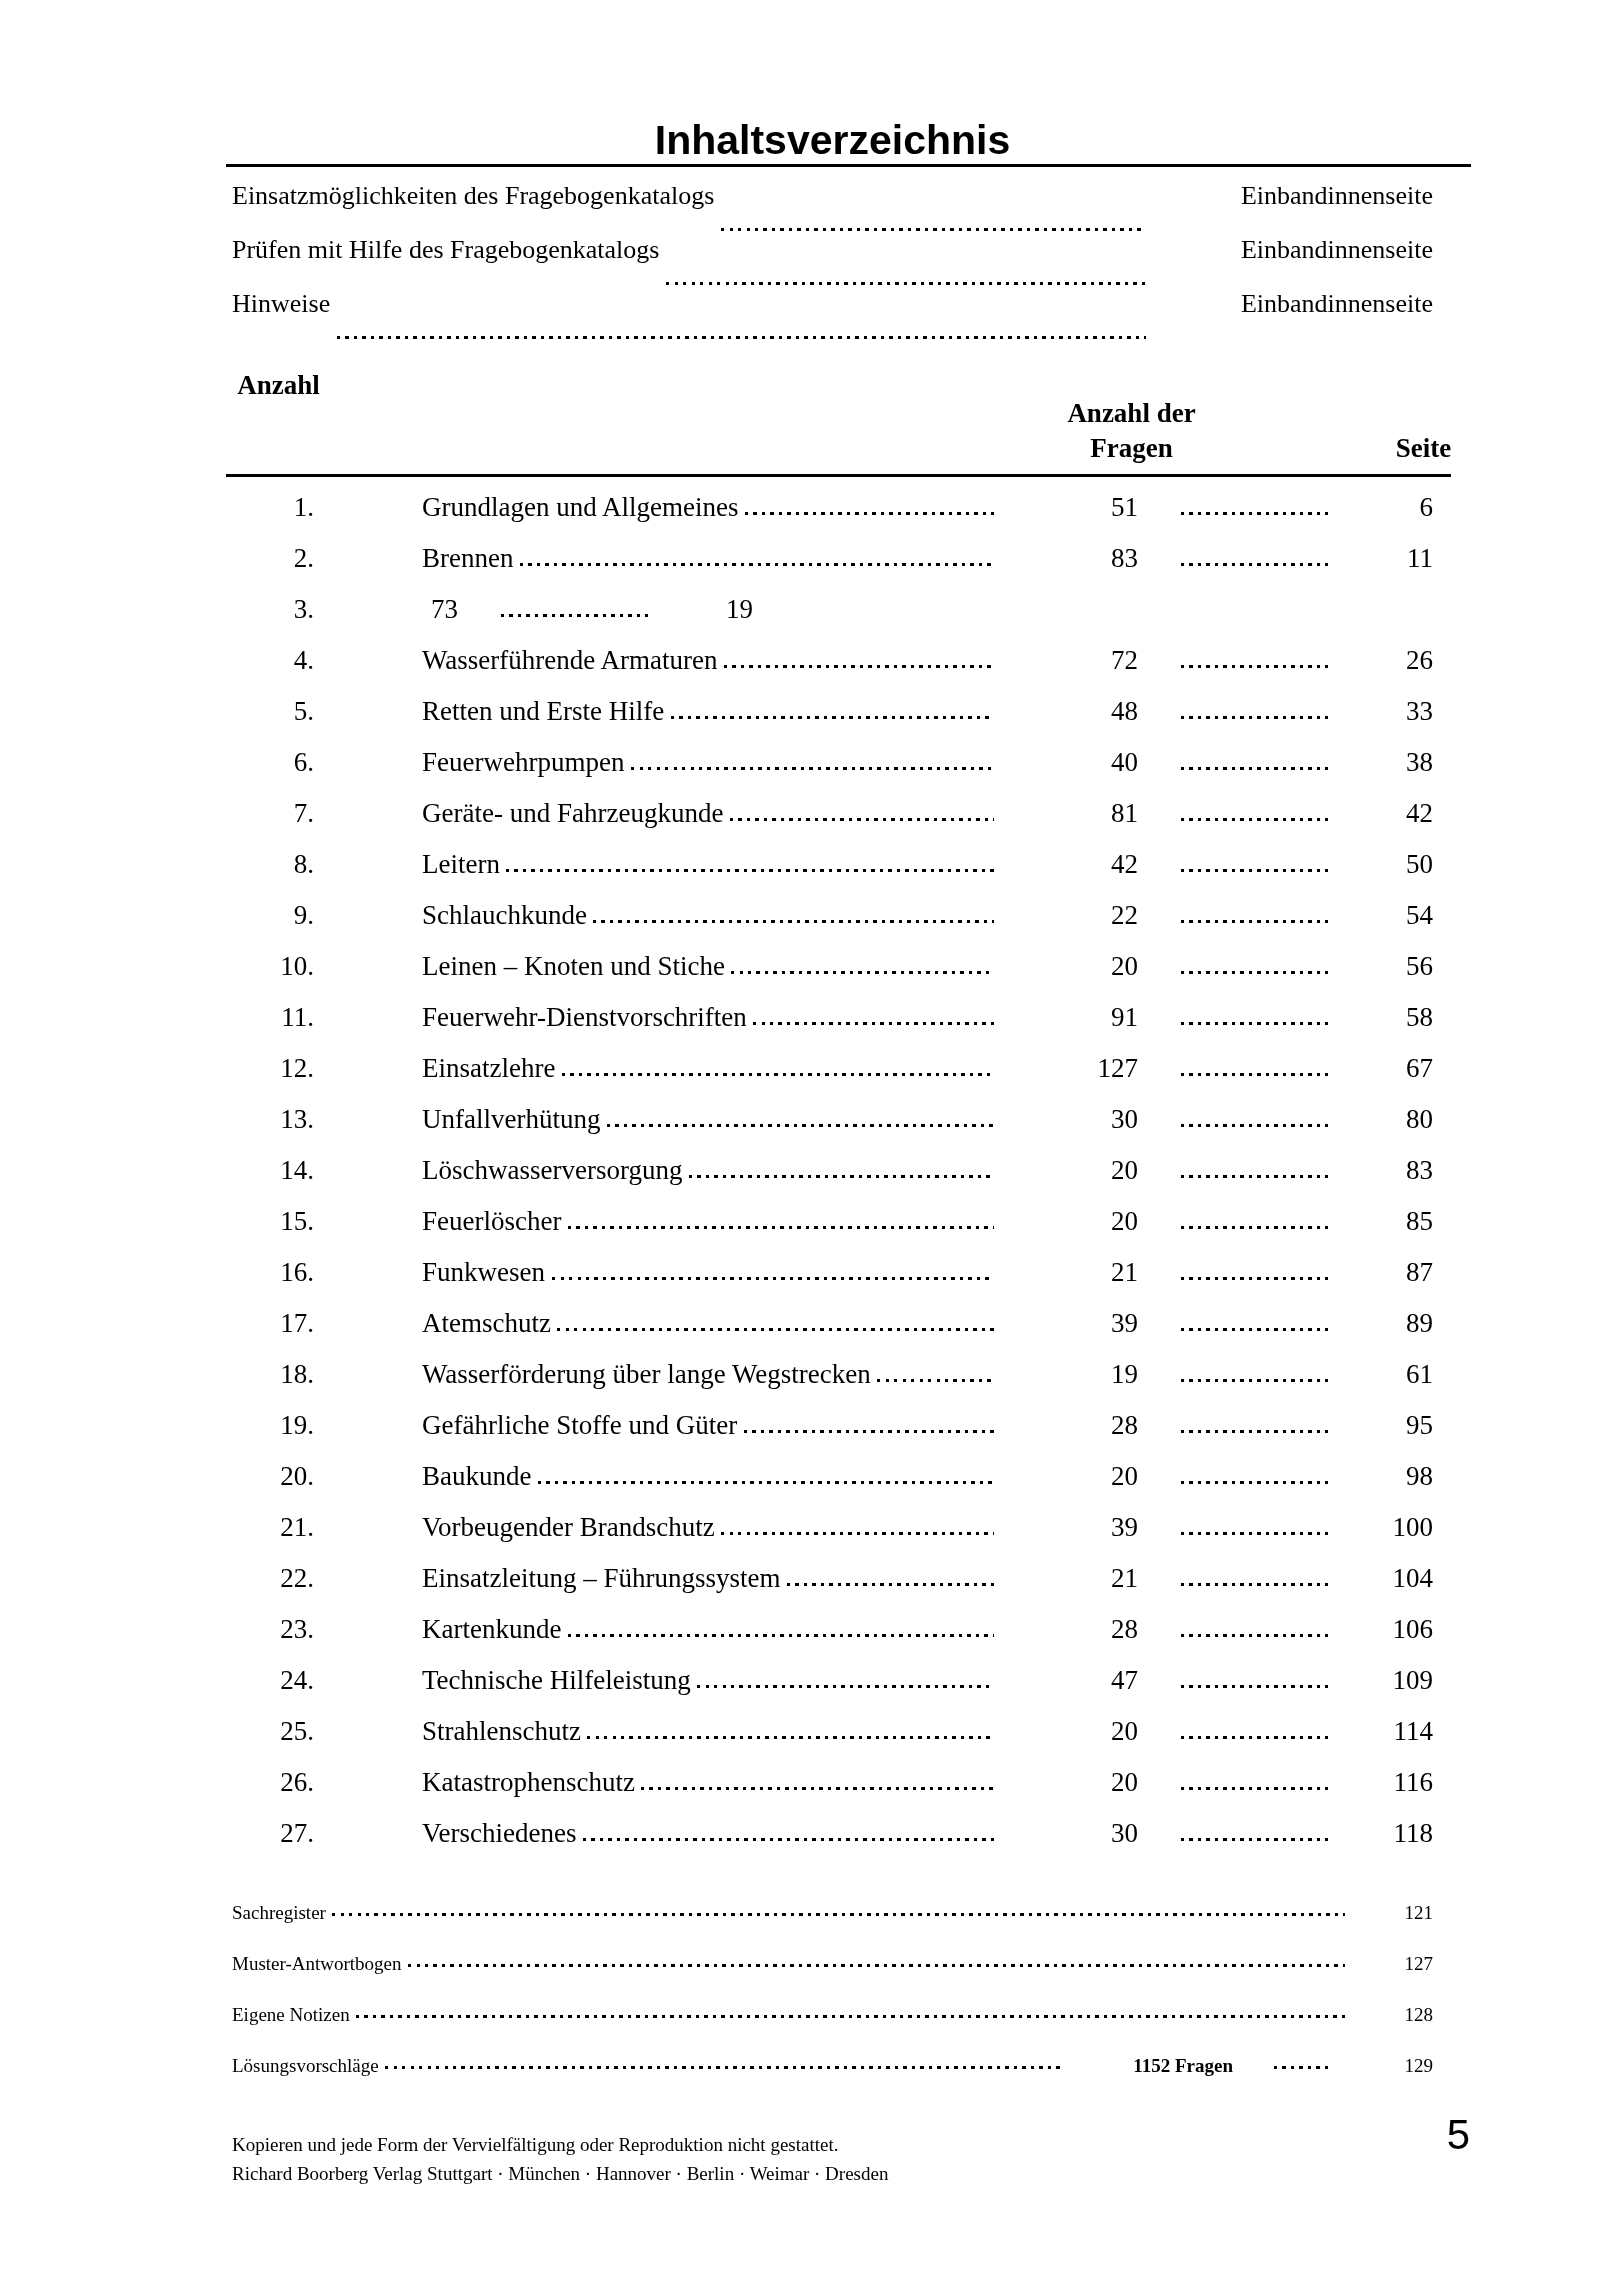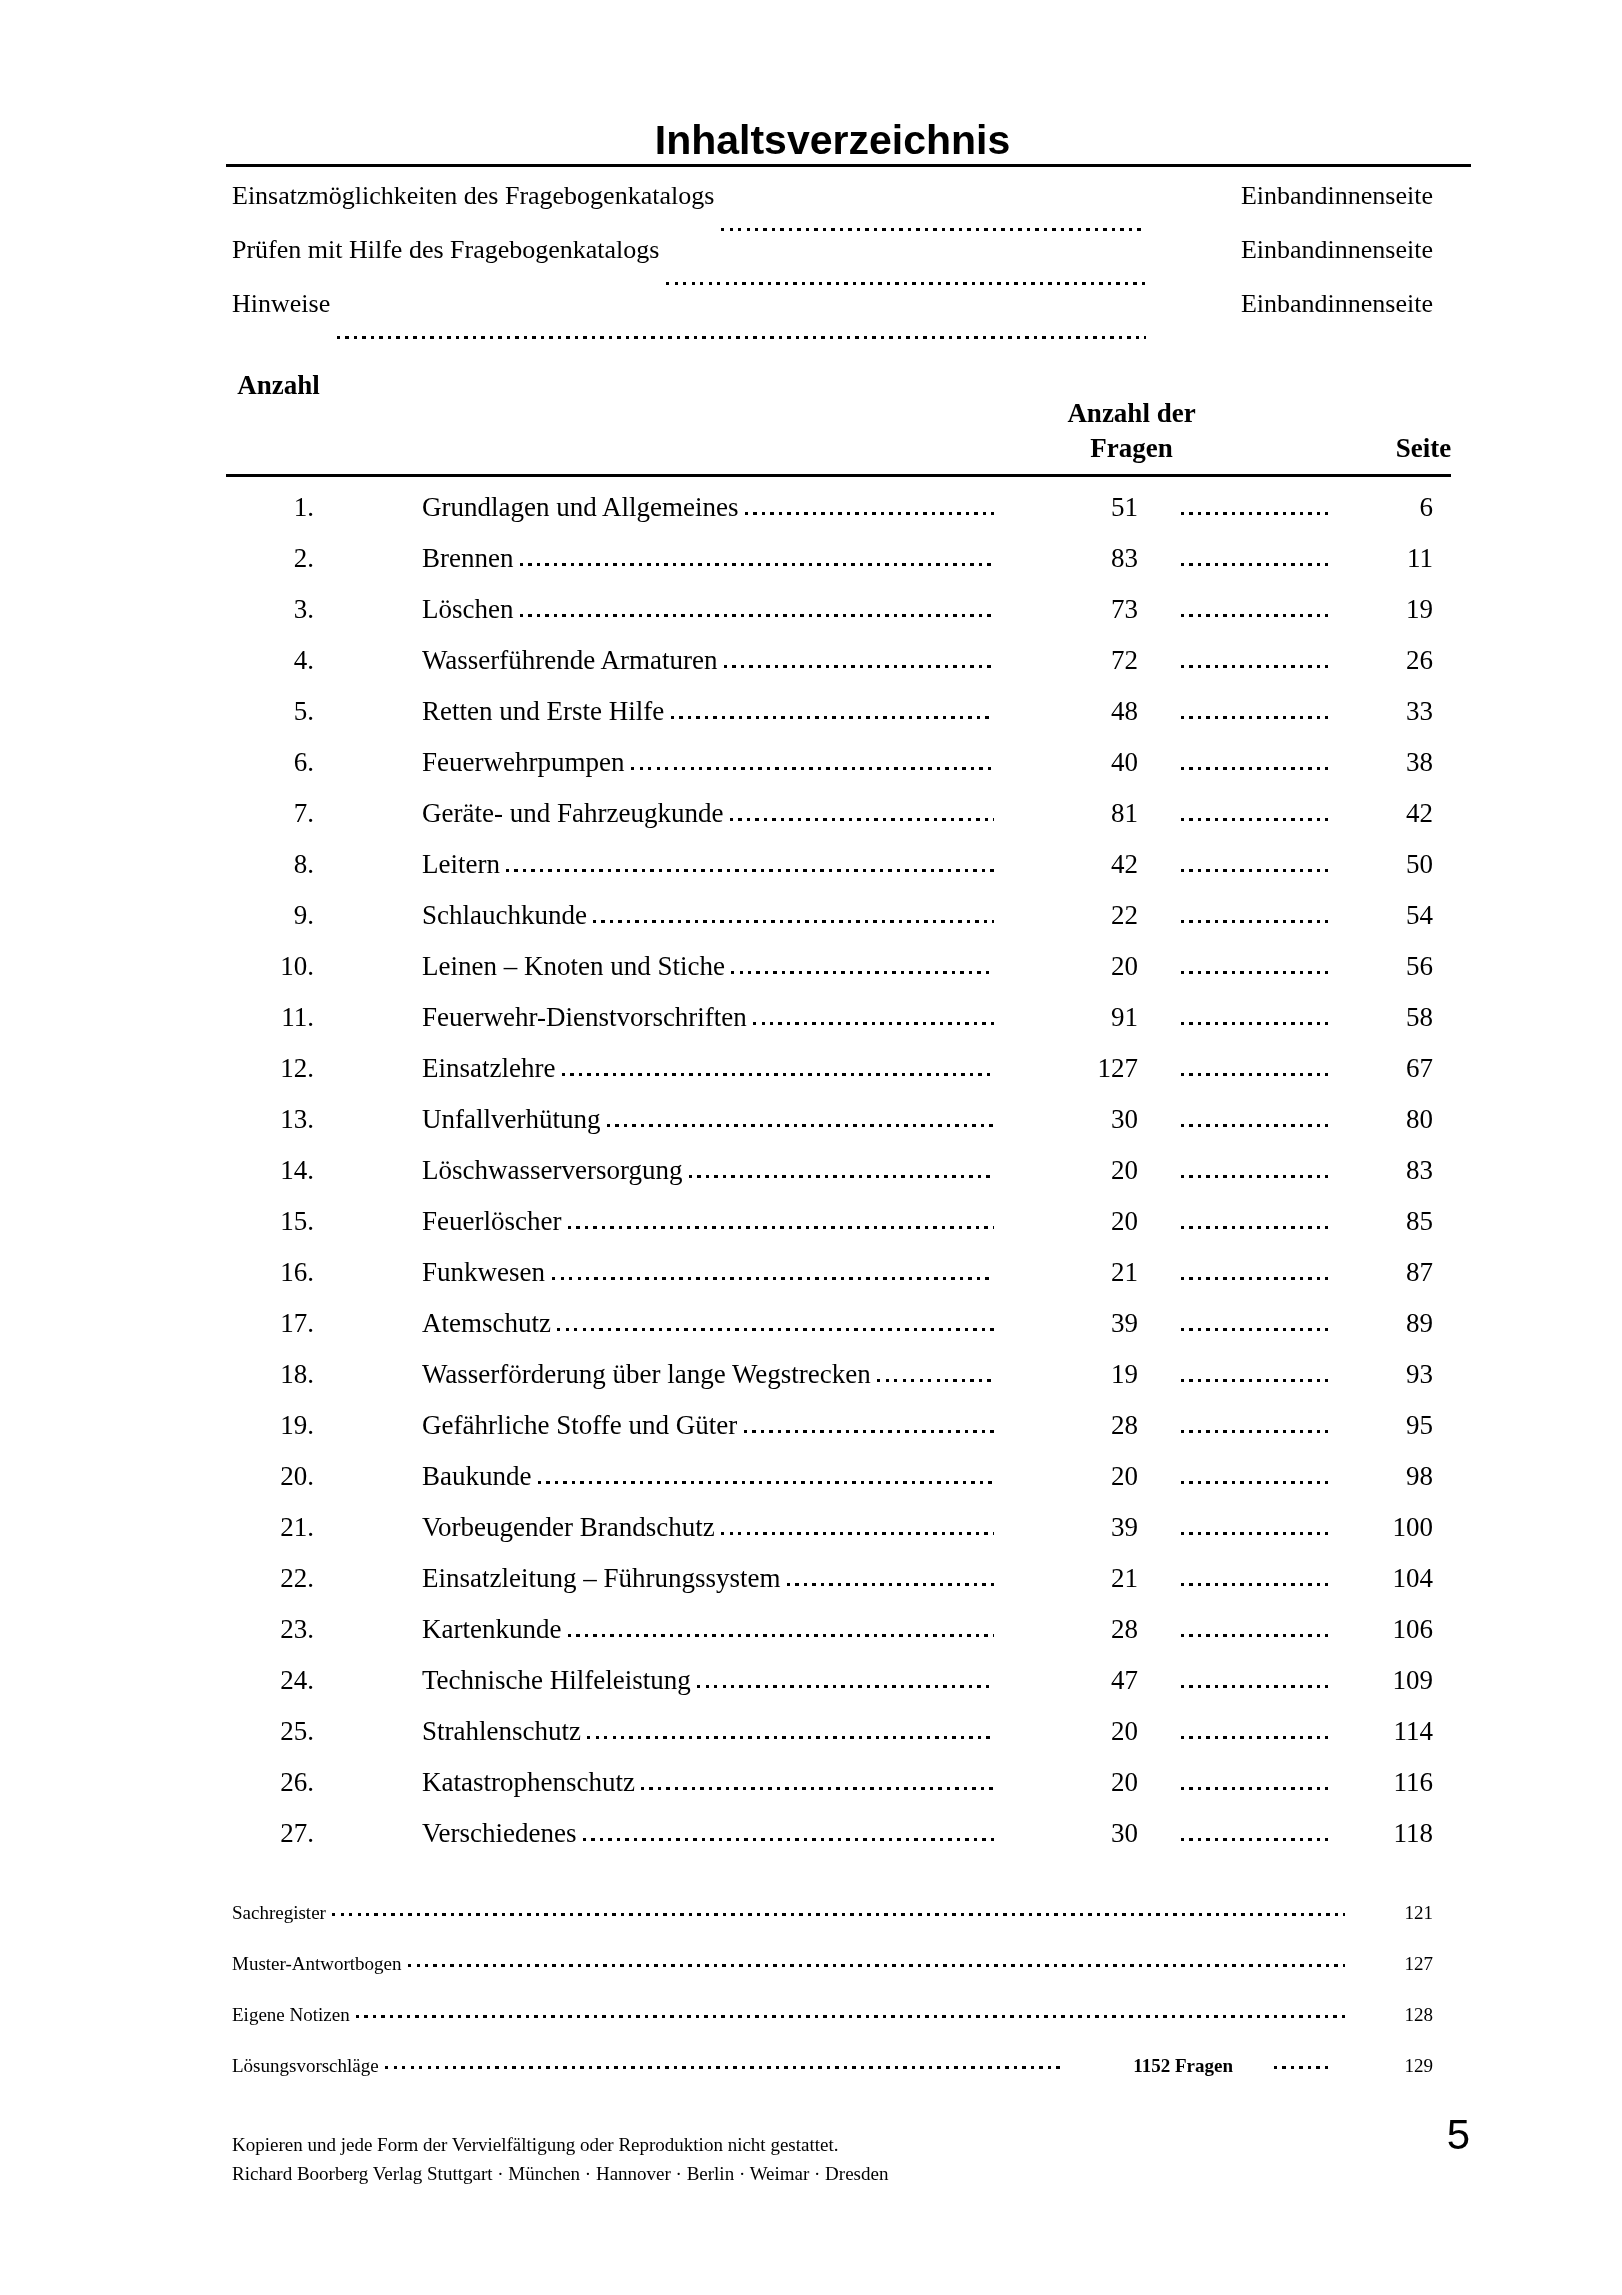--- a/index.html
+++ b/index.html
@@ -178,24 +178,20 @@
       <span class="c-title">Brennen</span>
       <span class="leader"></span>
     </span>
     <span class="c-count">83</span>
     <span class="leader leader2"></span>
     <span class="c-page">11</span>
   </div>
 
   <div class="c-row">
     <span class="c-num">3.</span>
-    <span class="c-body">
-      <span class="c-title">Löschen</span>
-      <span class="leader"></span>
-    </span>
     <span class="c-count">73</span>
     <span class="leader leader2"></span>
     <span class="c-page">19</span>
   </div>
 
   <div class="c-row">
     <span class="c-num">4.</span>
     <span class="c-body">
       <span class="c-title">Wasserführende Armaturen</span>
       <span class="leader"></span>
@@ -349,21 +345,21 @@
   </div>
 
   <div class="c-row">
     <span class="c-num">18.</span>
     <span class="c-body">
       <span class="c-title">Wasserförderung über lange Wegstrecken</span>
       <span class="leader"></span>
     </span>
     <span class="c-count">19</span>
     <span class="leader leader2"></span>
-    <span class="c-page">93</span>
+    <span class="c-page">61</span>
   </div>
 
   <div class="c-row">
     <span class="c-num">19.</span>
     <span class="c-body">
       <span class="c-title">Gefährliche Stoffe und Güter</span>
       <span class="leader"></span>
     </span>
     <span class="c-count">28</span>
     <span class="leader leader2"></span>

